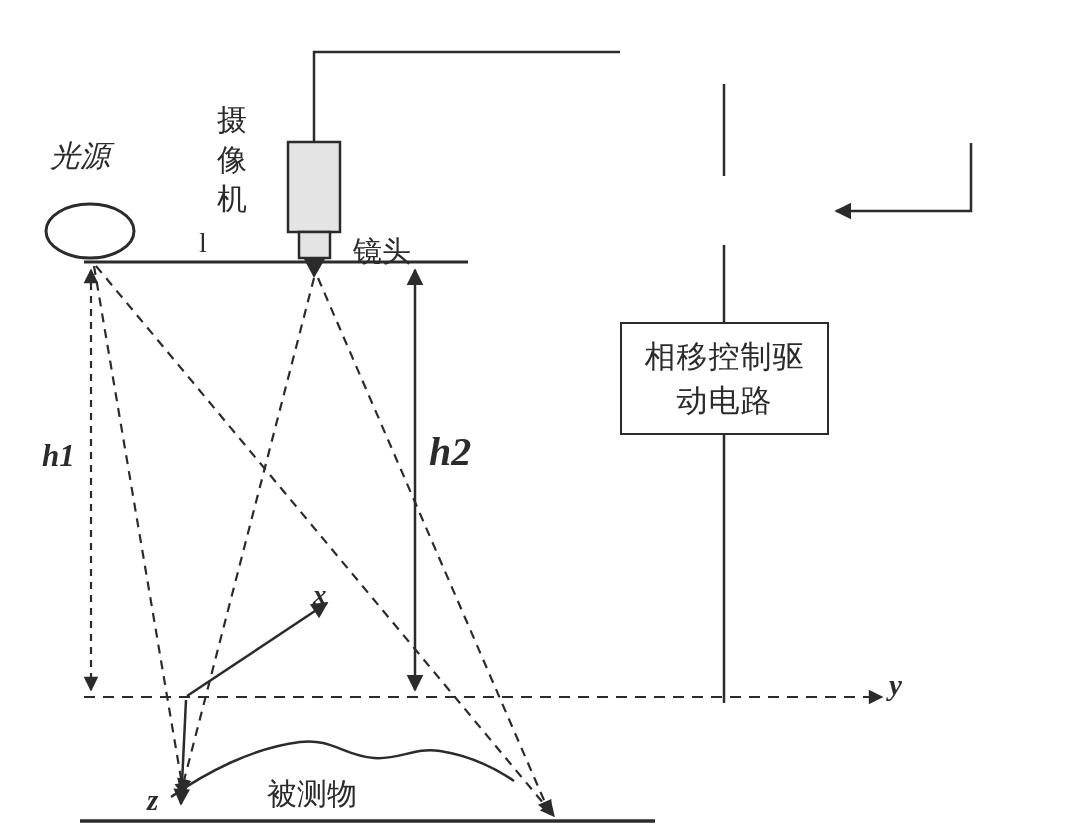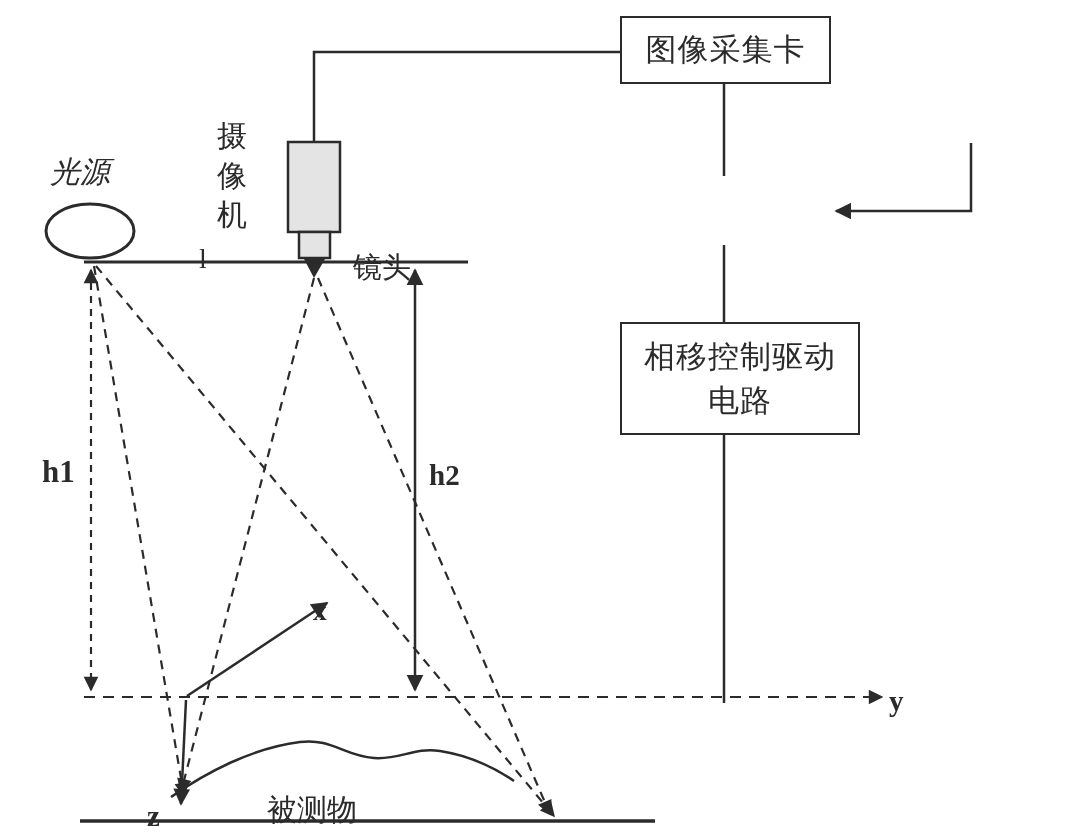--- a/index.html
+++ b/index.html
@@ -31,30 +31,29 @@
     font-size:31px;
     letter-spacing:1px;
     box-sizing:border-box;
     line-height:1.4;
   }
   .lbl{
     position:absolute;
     font-size:30px;
     white-space:pre;
     line-height:1.2;
-    margin-top:16px;
   }
   .lbl.vertical{
     white-space:normal;
     width:36px;
     text-align:center;
     line-height:1.32;
   }
   .lbl.small{font-size:29px;}
-  .lbl.math{font-weight:bold;font-size:30px;}
+  .lbl.math{font-weight:bold;font-size:30px;font-style:italic;}
 </style>
 </head>
 <body>
 
 <div class="canvas">
 
   <svg class="layer" viewBox="0 0 1080 838">
     <defs>
       <marker id="ah" viewBox="0 0 12 12" refX="10" refY="6" markerWidth="8" markerHeight="8" orient="auto-start-reverse">
         <path d="M1,1 L11,6 L1,11 Z" class="af"></path>
@@ -100,41 +99,38 @@
       <line class="ln" stroke-width="2.2" stroke-dasharray="11 8" x1="84" y1="697" x2="882" y2="697" marker-end="url(#ah)"></line>
       <line class="ln" stroke-width="2.5" x1="186" y1="700" x2="181" y2="804" marker-end="url(#ah)"></line>
     </g>
 
     <g>
       <path class="ln" stroke-width="2.5" d="M 171 797 C 205 773 252 748 300 742 C 332 738 344 756 374 758 C 400 760 414 747 440 751 C 466 755 492 766 514 781"></path>
       <line class="ln" stroke-width="3.5" x1="80" y1="821" x2="655" y2="821"></line>
     </g>
   </svg>
 
-  <div class="box" style="left:620px;top:16px;width:211px;height:68px;">
-    <span>图像采集卡</span>
-  </div>
 
 
 
-  <div class="box" style="left:620px;top:322px;width:240px;height:113px;padding:0 22px;">
+  <div class="box" style="left:620px;top:322px;width:209px;height:113px;padding:0 22px;">
     <span>相移控制驱动电路</span>
   </div>
 
   <div class="lbl" style="left:50px;top:138px;font-style:italic;">光源</div>
 
   <div class="lbl vertical" style="left:214px;top:100px;">摄像机</div>
 
   <div class="lbl small" style="left:353px;top:234px;">镜头</div>
 
   <div class="lbl" style="left:199px;top:226px;font-size:28px;">l</div>
 
   <div class="lbl math" style="left:42px;top:437px;font-size:31px;">h1</div>
 
-  <div class="lbl math" style="left:429px;top:442px;font-size:29px;">h2</div>
+  <div class="lbl math" style="left:429px;top:428px;font-size:40px;">h2</div>
 
   <div class="lbl math" style="left:313px;top:579px;font-size:27px;">x</div>
 
   <div class="lbl math" style="left:889px;top:668px;font-size:29px;">y</div>
 
   <div class="lbl math" style="left:147px;top:783px;font-size:29px;">z</div>
 
   <div class="lbl" style="left:267px;top:776px;">被测物</div>
 
 </div>

